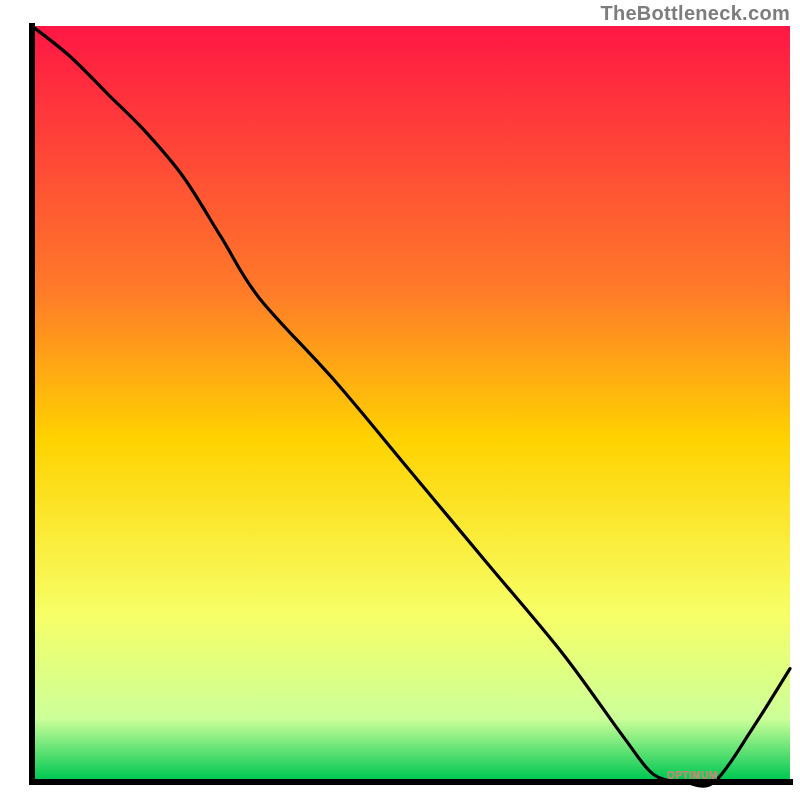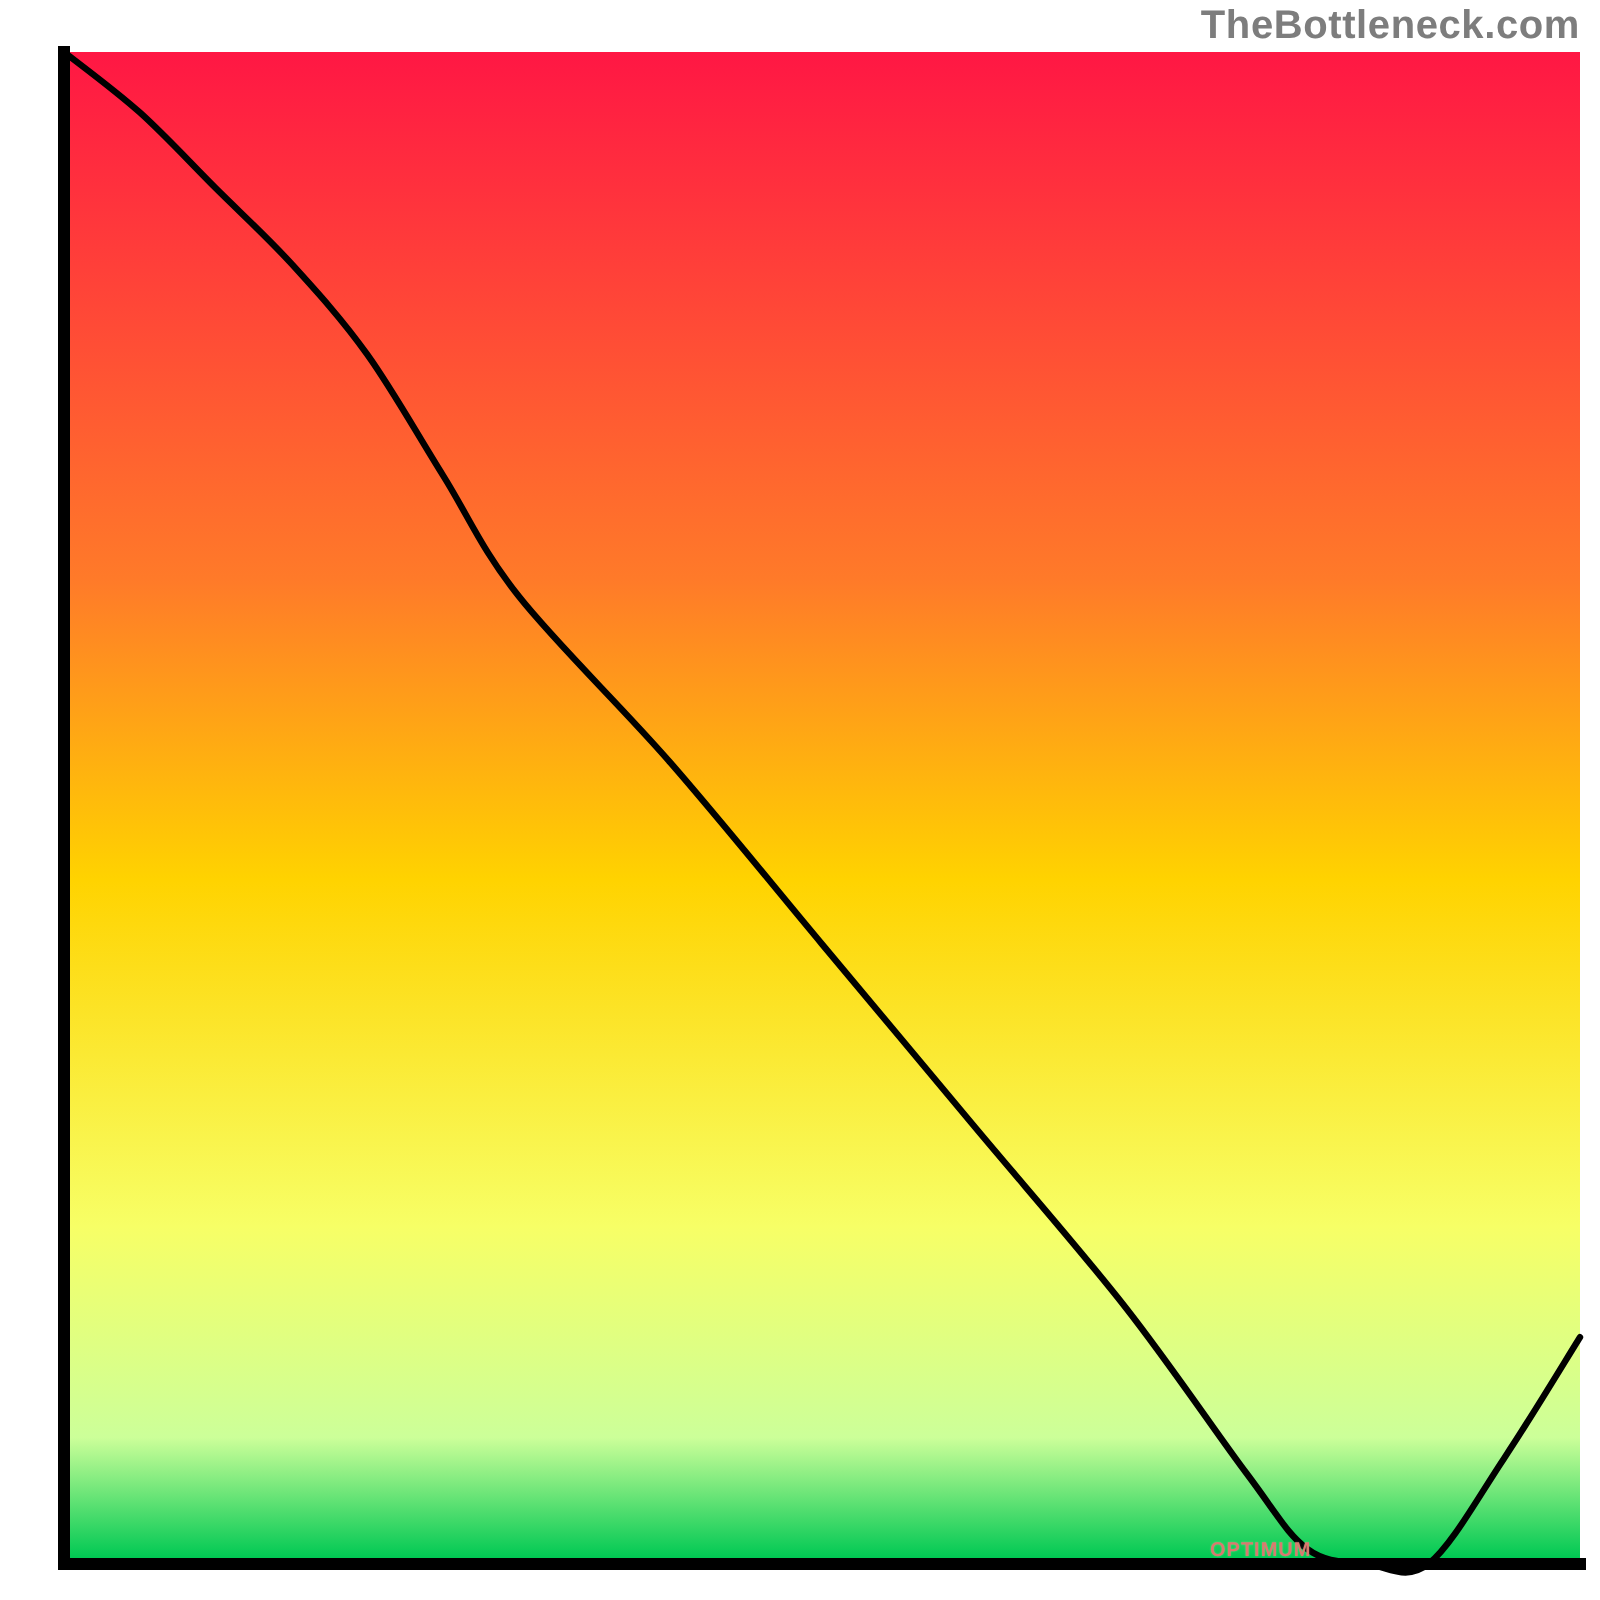--- a/index.html
+++ b/index.html
@@ -63,15 +63,15 @@
         </linearGradient>
     </defs>
 
     <rect fill="url(#bg-grad)" x="35" y="26" width="755" height="753"></rect>
 
     <path fill="none" stroke-width="6" stroke-linecap="square" d="M 32 26 L 32 782 L 790 782" stroke="#000000"></path>
 
     <path fill="none" stroke-width="3.2" stroke-linejoin="round" stroke-linecap="round" d="M 32 26 C 38.31666666666667 31.040000000000003, 57.26666666666667 44.90000000000001, 69.9 56.24000000000001 C 82.53333333333333 67.58, 95.16666666666667 81.43999999999996, 107.8 94.03999999999996 C 120.43333333333332 106.63999999999997, 133.06666666666666 117.98000000000003, 145.7 131.84000000000003 C 158.33333333333331 145.70000000000002, 170.96666666666667 159.55999999999992, 183.6 177.19999999999993 C 196.23333333333332 194.83999999999995, 208.86666666666667 217.52000000000007, 221.5 237.68000000000006 C 234.13333333333333 257.8400000000001, 240.45 274.21999999999997, 259.4 298.15999999999997 C 278.34999999999997 322.09999999999997, 309.93333333333334 352.34, 335.2 381.32 C 360.46666666666664 410.3, 385.73333333333335 441.8, 411 472.04 C 436.26666666666665 502.28000000000003, 461.53333333333336 532.52, 486.8 562.76 C 512.0666666666667 593, 539.86 624.5, 562.6 653.48 C 585.34 682.46, 608.08 716.48, 623.24 736.64 C 638.4 756.8, 643.4533333333333 766.8800000000001, 653.56 774.44 C 663.6666666666666 782, 673.7733333333333 780.74, 683.88 782 C 693.9866666666667 783.26, 702.83 790.8199999999999, 714.2 782 C 725.57 773.1800000000001, 739.4666666666667 747.98, 752.1 729.08 C 764.7333333333333 710.1800000000001, 783.6833333333334 678.6800000000001, 790 668.6" stroke="#000000"></path>
   </svg>
 
-  <div class="marker-label" style="left: 605px; top: 770px; color: rgb(217, 122, 110);">OPTIMUM</div>
+  <div class="marker-label" style="left: 667px; top: 770px; color: rgb(217, 122, 110);">OPTIMUM</div>
 
 </div>
 
 </body></html>

